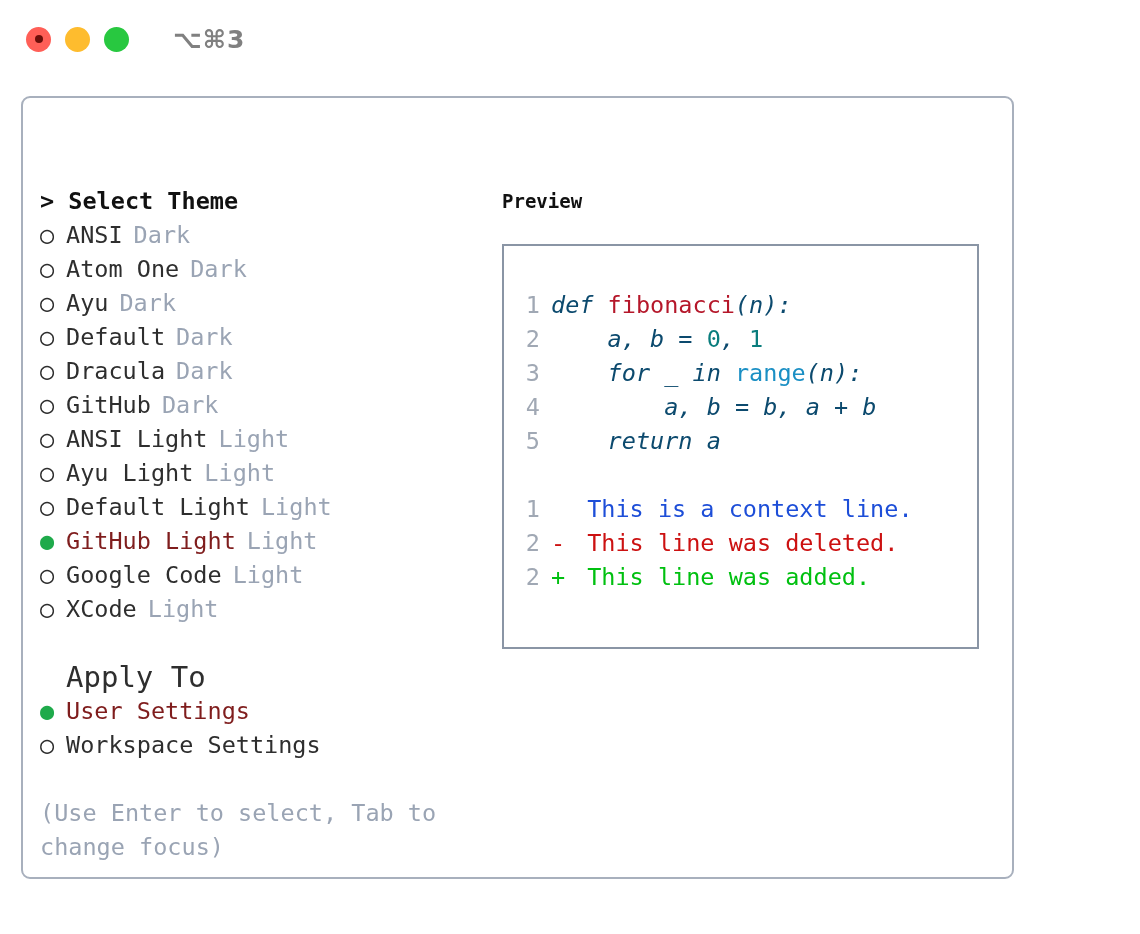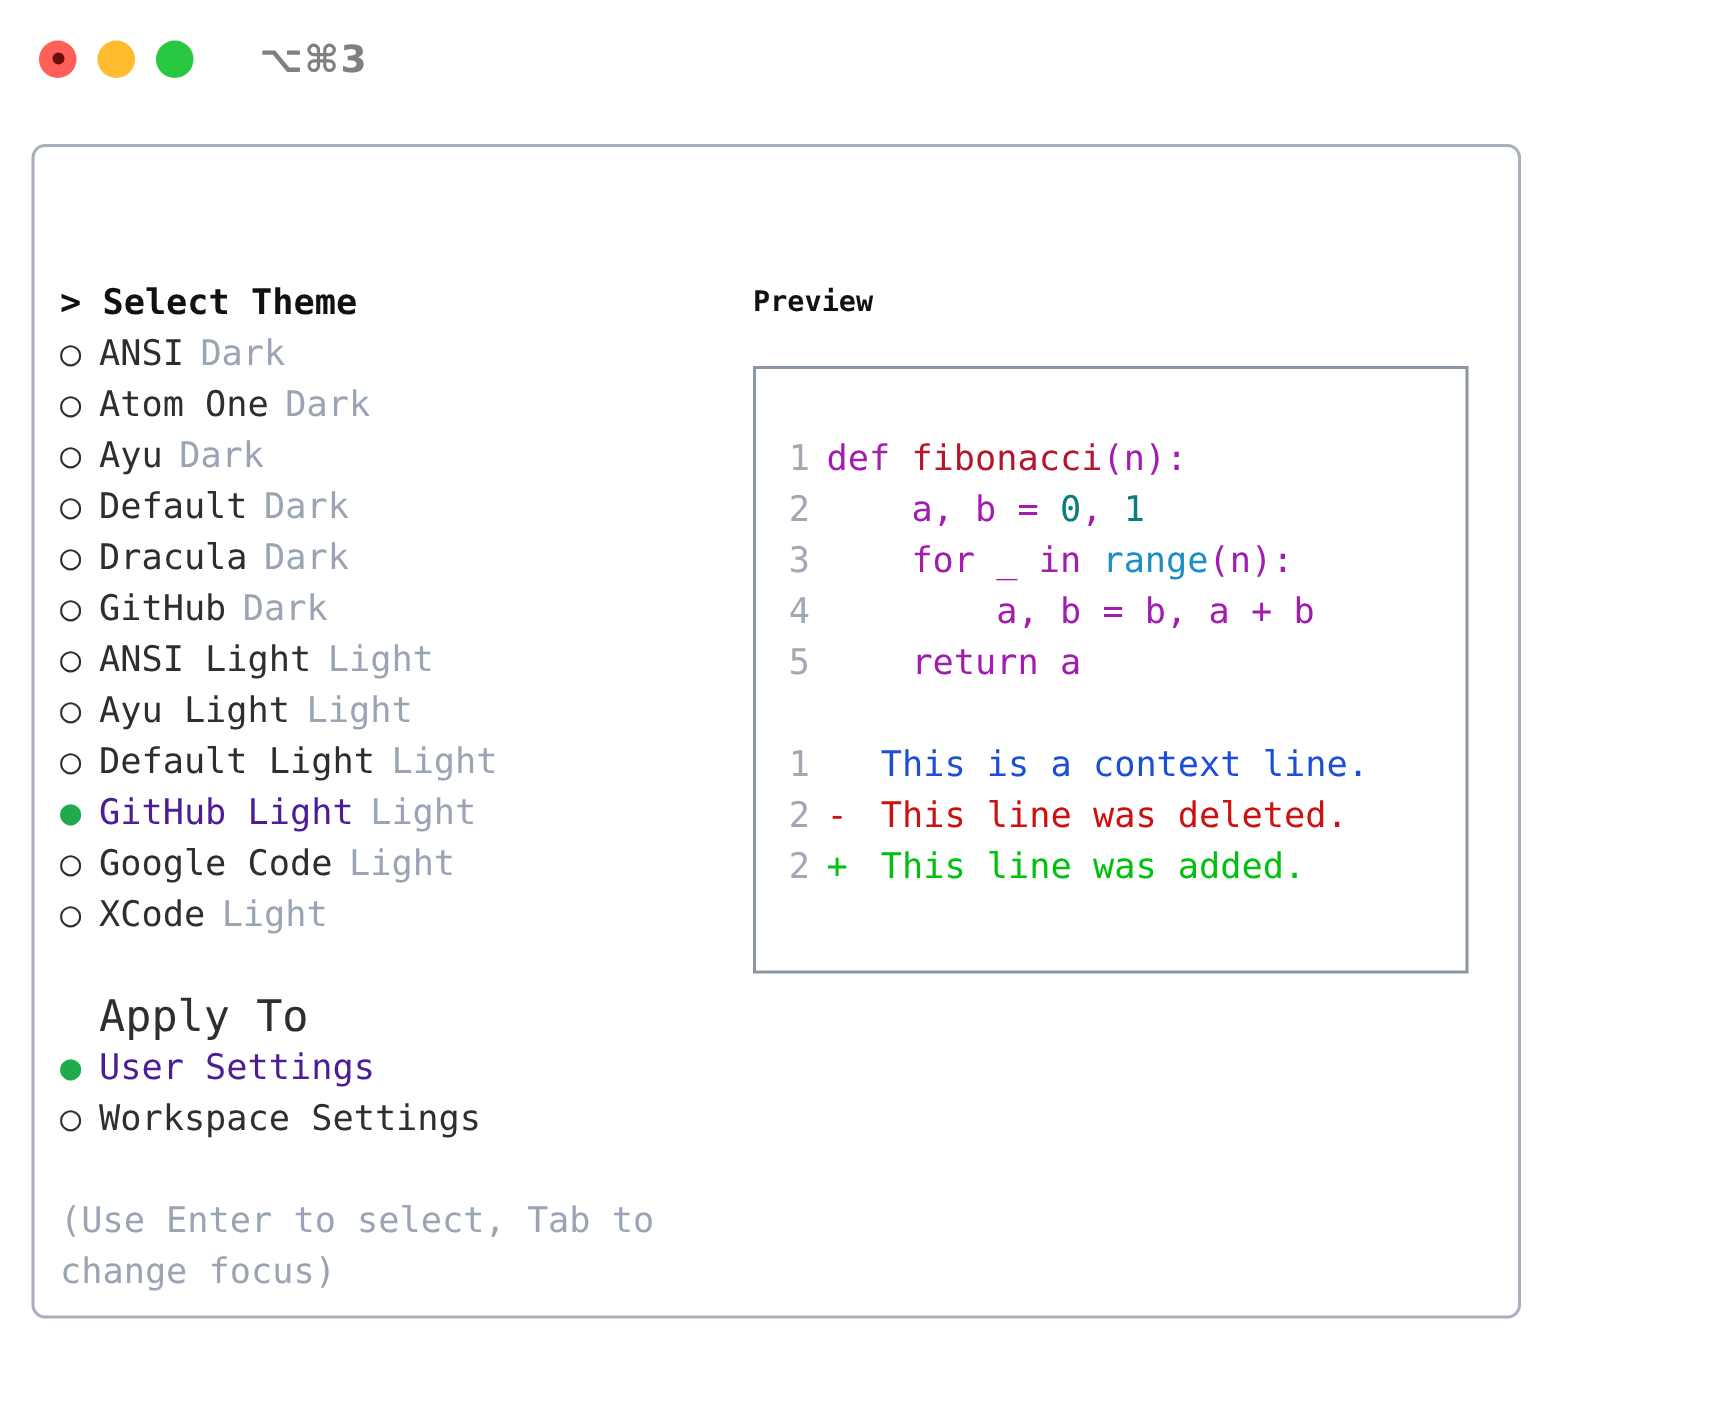--- a/index.html
+++ b/index.html
@@ -117,21 +117,21 @@
 
   .bullet {
     display: inline-block;
     width: 26px;
     flex: 0 0 26px;
     color: #2e2e2e;
   }
   .opt-row.selected .bullet { color: #1faa4b; }
 
   .opt-label { color: #2e2e2e; }
-  .opt-row.selected .opt-label { color: #4c1d95; }
+  .opt-row.selected .opt-label { color: #7f1d1d; }
 
   .opt-tag {
     color: #9aa4b4;
     padding-left: 11px;
   }
 
   .gap-block { height: 34px; }
 
   .apply-head {
     font-size: 29px;
@@ -182,21 +182,21 @@
 
   .lineno {
     display: inline-block;
     width: 22px;
     flex: 0 0 22px;
     text-align: right;
     color: #a0a8b4;
     margin-right: 11px;
   }
 
-  .code-text { color: #a21caf; }
+  .code-text { color: #0c4a6e; font-style: italic; }
 
   .tok-fn    { color: #b5172a; }
   .tok-num   { color: #0a7d7d; }
   .tok-call  { color: #1a8fc4; }
 
   .diff-gap { height: 34px; }
 
   .diff-sign {
     display: inline-block;
     width: 22px;

